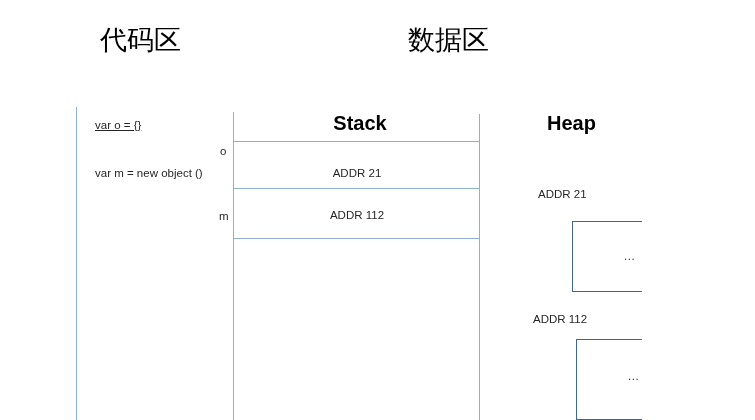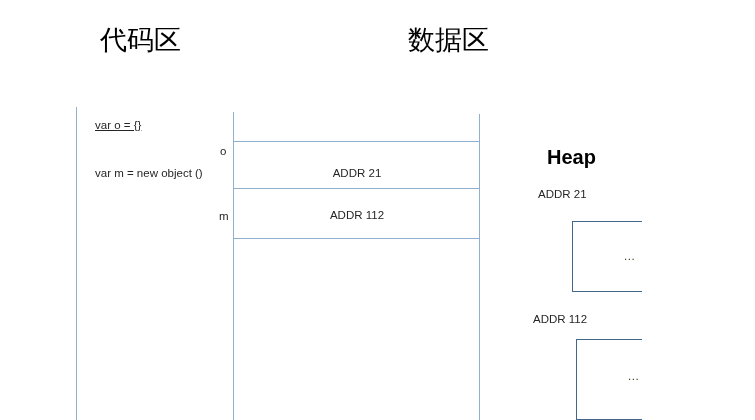--- a/index.html
+++ b/index.html
@@ -110,21 +110,20 @@
 
   
   .heap-title {
     position: absolute;
     left: 547px;
     top: 112px;
     font-size: 20px;
     font-weight: bold;
     line-height: 22px;
     color: #000000;
-    margin-top: 34px;
   }
   .heap-addr {
     position: absolute;
     font-size: 11.5px;
     line-height: 13px;
     color: #262626;
     white-space: nowrap;
   }
   #heap-addr-0 { left: 538px; top: 188px; }
   #heap-addr-1 { left: 533px; top: 313px; }
@@ -166,20 +165,21 @@
 
 <div id="canvas">
 
   <div class="section-heading" id="heading-code">代码区</div>
   <div class="section-heading" id="heading-data">数据区</div>
 
   <div class="code-rule"></div>
   <div class="code-line" id="code-line-0">var o = {}</div>
   <div class="code-line" id="code-line-1">var m = new object ()</div>
 
+  <div class="stack-title">Stack</div>
   <div class="stack-left-rule"></div>
   <div class="stack-right-rule"></div>
   <div class="stack-hrule" id="stack-hrule-0"></div>
   <div class="stack-hrule" id="stack-hrule-1"></div>
   <div class="stack-hrule" id="stack-hrule-2"></div>
 
   <div class="var-label" id="var-label-0">o</div>
   <div class="var-label" id="var-label-1">m</div>
 
   <div class="stack-cell" id="stack-cell-0">ADDR 21</div>

